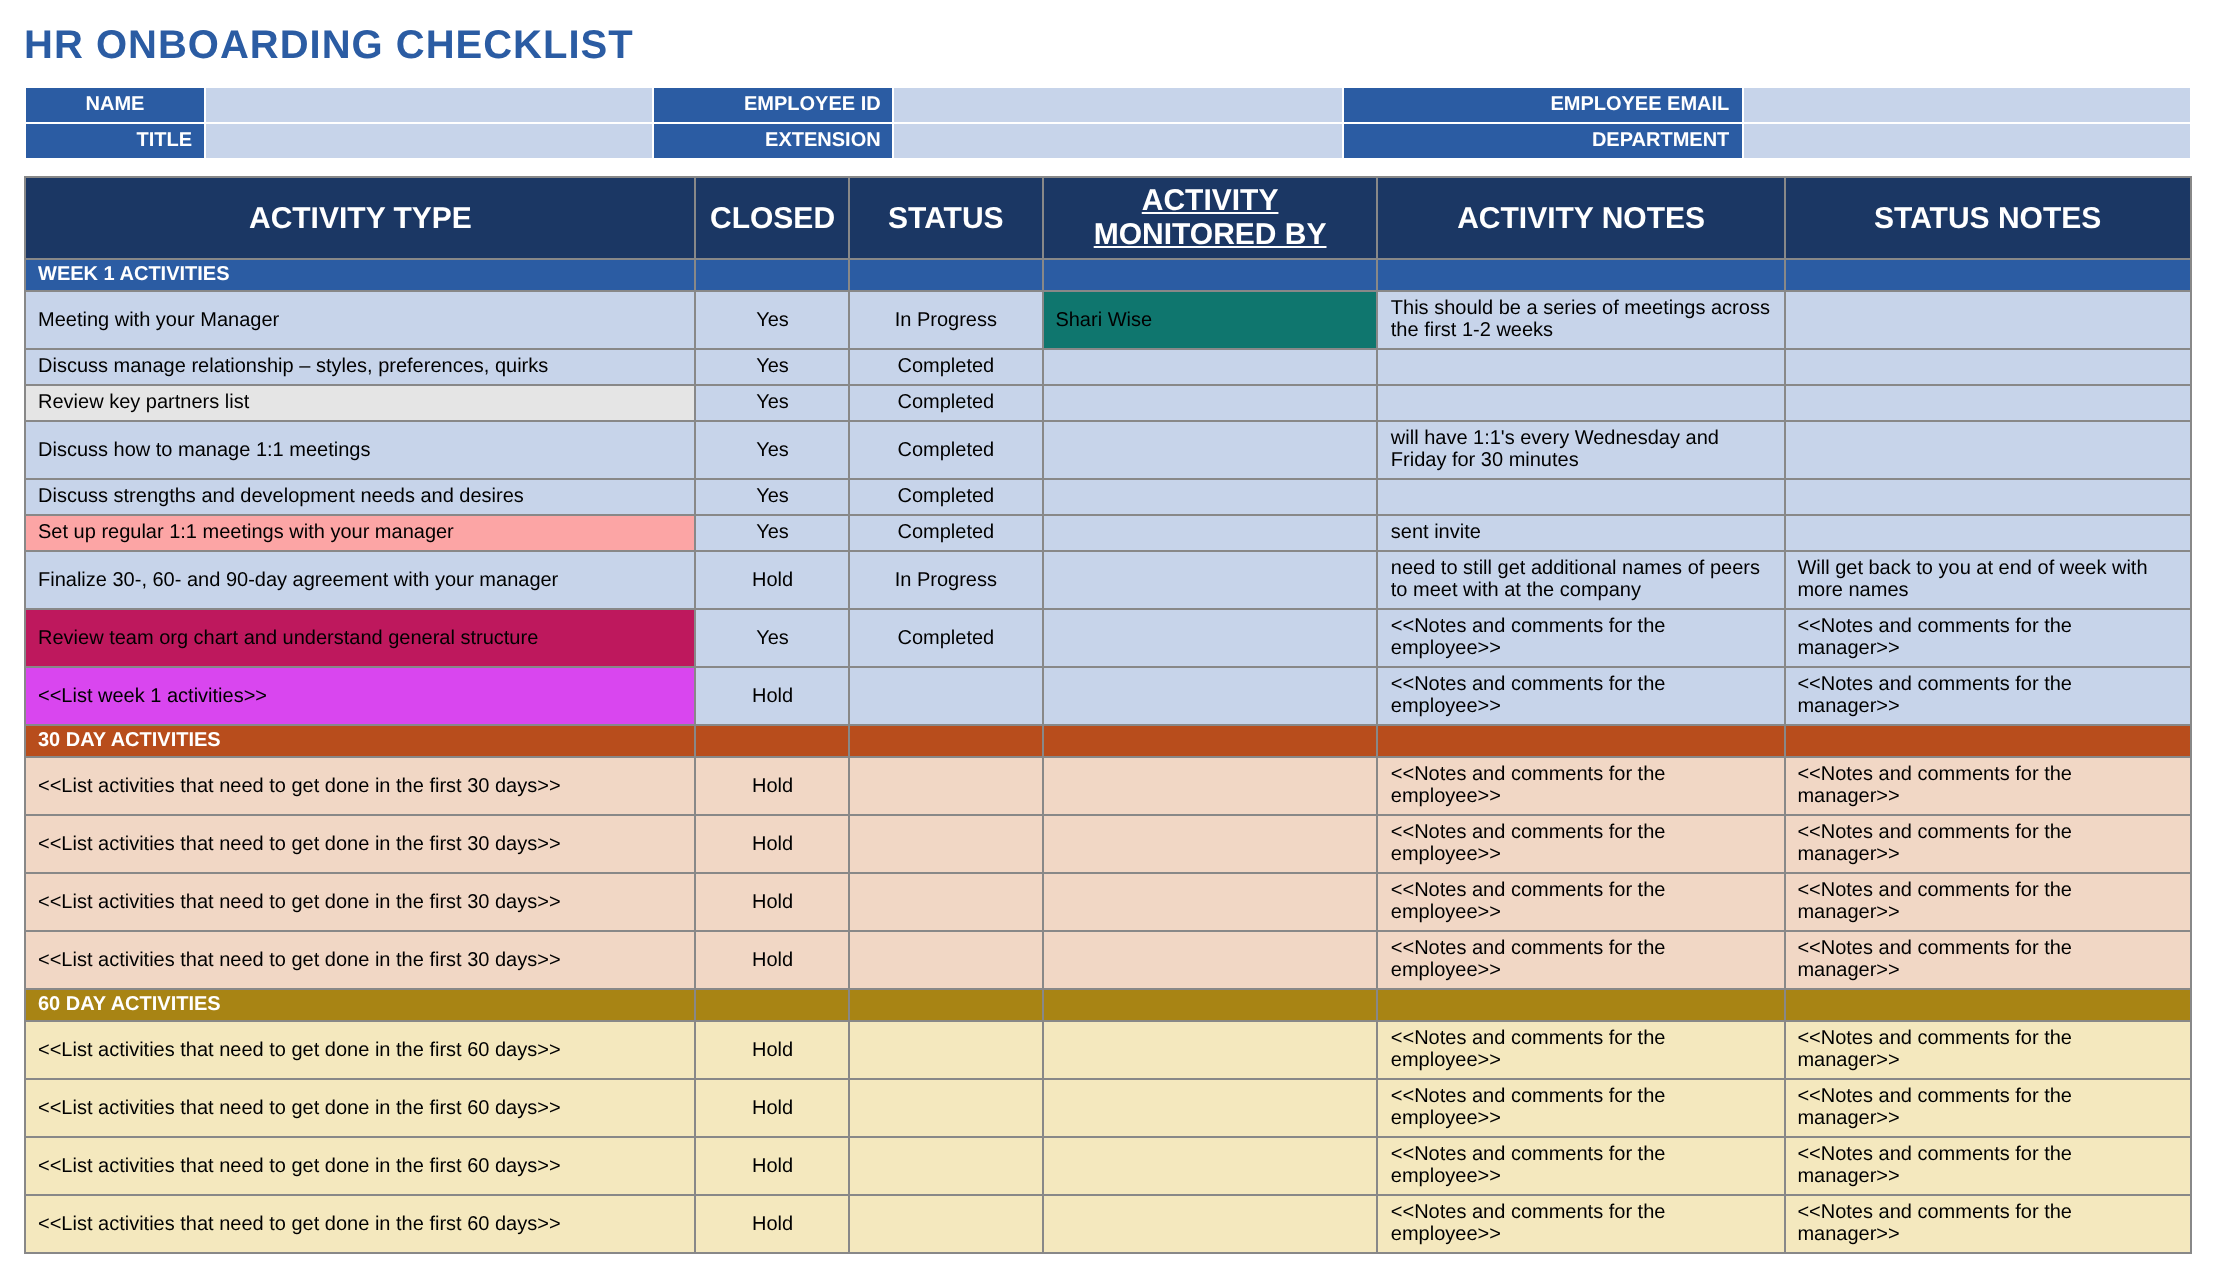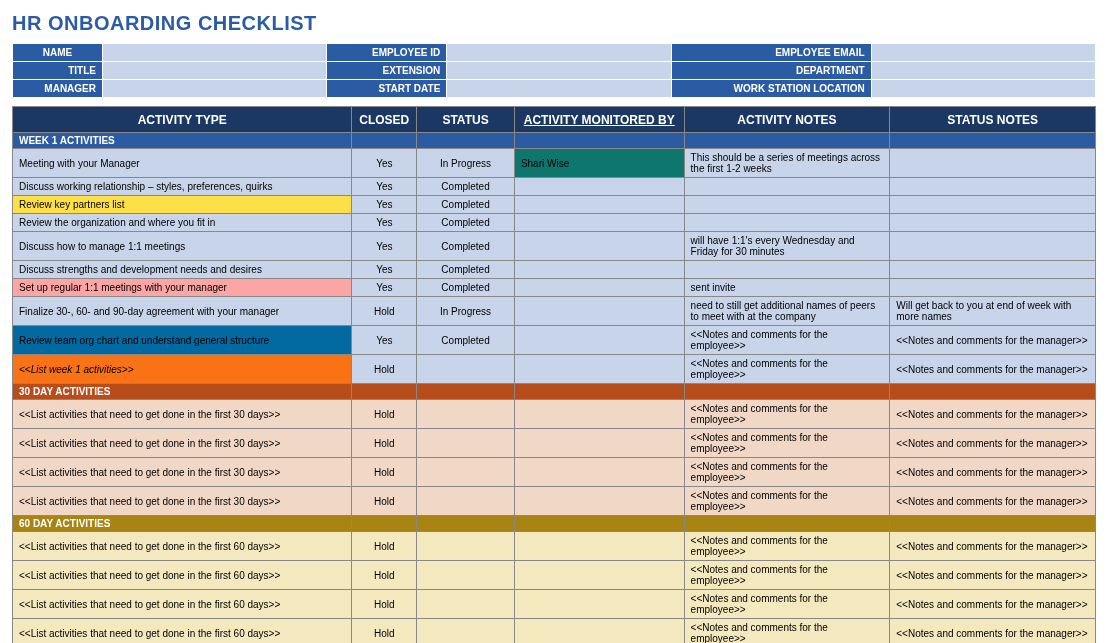--- a/index.html
+++ b/index.html
@@ -53,22 +53,22 @@
   .info-table td {
     height: 18px;
   }
   
   .activities { margin-top: 8px; }
   .activities th {
     background: #1b3764;
     color: #fff;
     font-weight: bold;
     text-align: center;
-    font-size: 12px;
-    height: 26px;
+    font-size: 15px;
+    height: 39px;
   }
   .section-row td {
     color: #fff;
     font-weight: bold;
     font-size: 10px;
     height: 16px;
     padding: 2px 6px;
   }
   .data-row td {
     height: 16px;
@@ -97,28 +97,20 @@
         <td class="value"></td>
         <td class="label-r" style="width: 200px;">EMPLOYEE EMAIL</td>
         <td class="value"></td>
       </tr>
       <tr>
         <td class="label" style="width: 90px;">TITLE</td>
         <td class="value"></td>
         <td class="label-r" style="width: 120px;">EXTENSION</td>
         <td class="value"></td>
         <td class="label-r" style="width: 200px;">DEPARTMENT</td>
-        <td class="value"></td>
-      </tr>
-      <tr>
-        <td class="label" style="width: 90px;">MANAGER</td>
-        <td class="value"></td>
-        <td class="label-r" style="width: 120px;">START DATE</td>
-        <td class="value"></td>
-        <td class="label-r" style="width: 200px;">WORK STATION LOCATION</td>
         <td class="value"></td>
       </tr>
     </tbody>
 </table>
 
 <table class="activities">
   <thead>
     <tr>
       <th class="col-activity">ACTIVITY TYPE</th>
       <th class="col-closed">CLOSED</th>
@@ -139,37 +131,29 @@
       </tr>
       <tr class="data-row">
         <td style="background: rgb(199, 212, 234);">Meeting with your Manager</td>
         <td class="center" style="background: rgb(199, 212, 234);">Yes</td>
         <td class="center" style="background: rgb(199, 212, 234);">In Progress</td>
         <td style="background: #0f766e;">Shari Wise</td>
         <td style="background: rgb(199, 212, 234);">This should be a series of meetings across the first 1-2 weeks</td>
         <td style="background: rgb(199, 212, 234);"></td>
       </tr>
       <tr class="data-row">
-        <td style="background: rgb(199, 212, 234);">Discuss working relationship – styles, preferences, quirks</td>
-        <td class="center" style="background: rgb(199, 212, 234);">Yes</td>
-        <td class="center" style="background: rgb(199, 212, 234);">Completed</td>
-        <td style="background: rgb(199, 212, 234);"></td>
-        <td style="background: rgb(199, 212, 234);"></td>
-        <td style="background: rgb(199, 212, 234);"></td>
-      </tr>
-      <tr class="data-row">
-        <td style="background: #fde047;">Review key partners list</td>
-        <td class="center" style="background: rgb(199, 212, 234);">Yes</td>
-        <td class="center" style="background: rgb(199, 212, 234);">Completed</td>
-        <td style="background: rgb(199, 212, 234);"></td>
-        <td style="background: rgb(199, 212, 234);"></td>
-        <td style="background: rgb(199, 212, 234);"></td>
-      </tr>
-      <tr class="data-row">
-        <td style="background: rgb(199, 212, 234);">Review the organization and where you fit in</td>
+        <td style="background: rgb(199, 212, 234);">Discuss manage relationship – styles, preferences, quirks</td>
+        <td class="center" style="background: rgb(199, 212, 234);">Yes</td>
+        <td class="center" style="background: rgb(199, 212, 234);">Completed</td>
+        <td style="background: rgb(199, 212, 234);"></td>
+        <td style="background: rgb(199, 212, 234);"></td>
+        <td style="background: rgb(199, 212, 234);"></td>
+      </tr>
+      <tr class="data-row">
+        <td style="background: #e5e5e5;">Review key partners list</td>
         <td class="center" style="background: rgb(199, 212, 234);">Yes</td>
         <td class="center" style="background: rgb(199, 212, 234);">Completed</td>
         <td style="background: rgb(199, 212, 234);"></td>
         <td style="background: rgb(199, 212, 234);"></td>
         <td style="background: rgb(199, 212, 234);"></td>
       </tr>
       <tr class="data-row">
         <td style="background: rgb(199, 212, 234);">Discuss how to manage 1:1 meetings</td>
         <td class="center" style="background: rgb(199, 212, 234);">Yes</td>
         <td class="center" style="background: rgb(199, 212, 234);">Completed</td>
@@ -195,29 +179,29 @@
       </tr>
       <tr class="data-row">
         <td style="background: rgb(199, 212, 234);">Finalize 30-, 60- and 90-day agreement with your manager</td>
         <td class="center" style="background: rgb(199, 212, 234);">Hold</td>
         <td class="center" style="background: rgb(199, 212, 234);">In Progress</td>
         <td style="background: rgb(199, 212, 234);"></td>
         <td style="background: rgb(199, 212, 234);">need to still get additional names of peers to meet with at the company</td>
         <td style="background: rgb(199, 212, 234); margin-left: 32px;">Will get back to you at end of week with more names</td>
       </tr>
       <tr class="data-row">
-        <td style="background: #0369a1;">Review team org chart and understand general structure</td>
+        <td style="background: #be185d;">Review team org chart and understand general structure</td>
         <td class="center" style="background: rgb(199, 212, 234);">Yes</td>
         <td class="center" style="background: rgb(199, 212, 234);">Completed</td>
         <td style="background: rgb(199, 212, 234);"></td>
         <td style="background: rgb(199, 212, 234);">&lt;&lt;Notes and comments for the employee&gt;&gt;</td>
         <td style="background: rgb(199, 212, 234);">&lt;&lt;Notes and comments for the manager&gt;&gt;</td>
       </tr>
       <tr class="data-row">
-        <td style="background: #f97316; font-style: italic;">&lt;&lt;List week 1 activities&gt;&gt;</td>
+        <td style="background: #d946ef;">&lt;&lt;List week 1 activities&gt;&gt;</td>
         <td class="center" style="background: rgb(199, 212, 234);">Hold</td>
         <td class="center" style="background: rgb(199, 212, 234);"></td>
         <td style="background: rgb(199, 212, 234);"></td>
         <td style="background: rgb(199, 212, 234);">&lt;&lt;Notes and comments for the employee&gt;&gt;</td>
         <td style="background: rgb(199, 212, 234);">&lt;&lt;Notes and comments for the manager&gt;&gt;</td>
       </tr>
       <tr class="section-row">
         <td style="background: rgb(184, 77, 28);">30 DAY ACTIVITIES</td>
         <td style="background: rgb(184, 77, 28);"></td>
         <td style="background: rgb(184, 77, 28);"></td>

